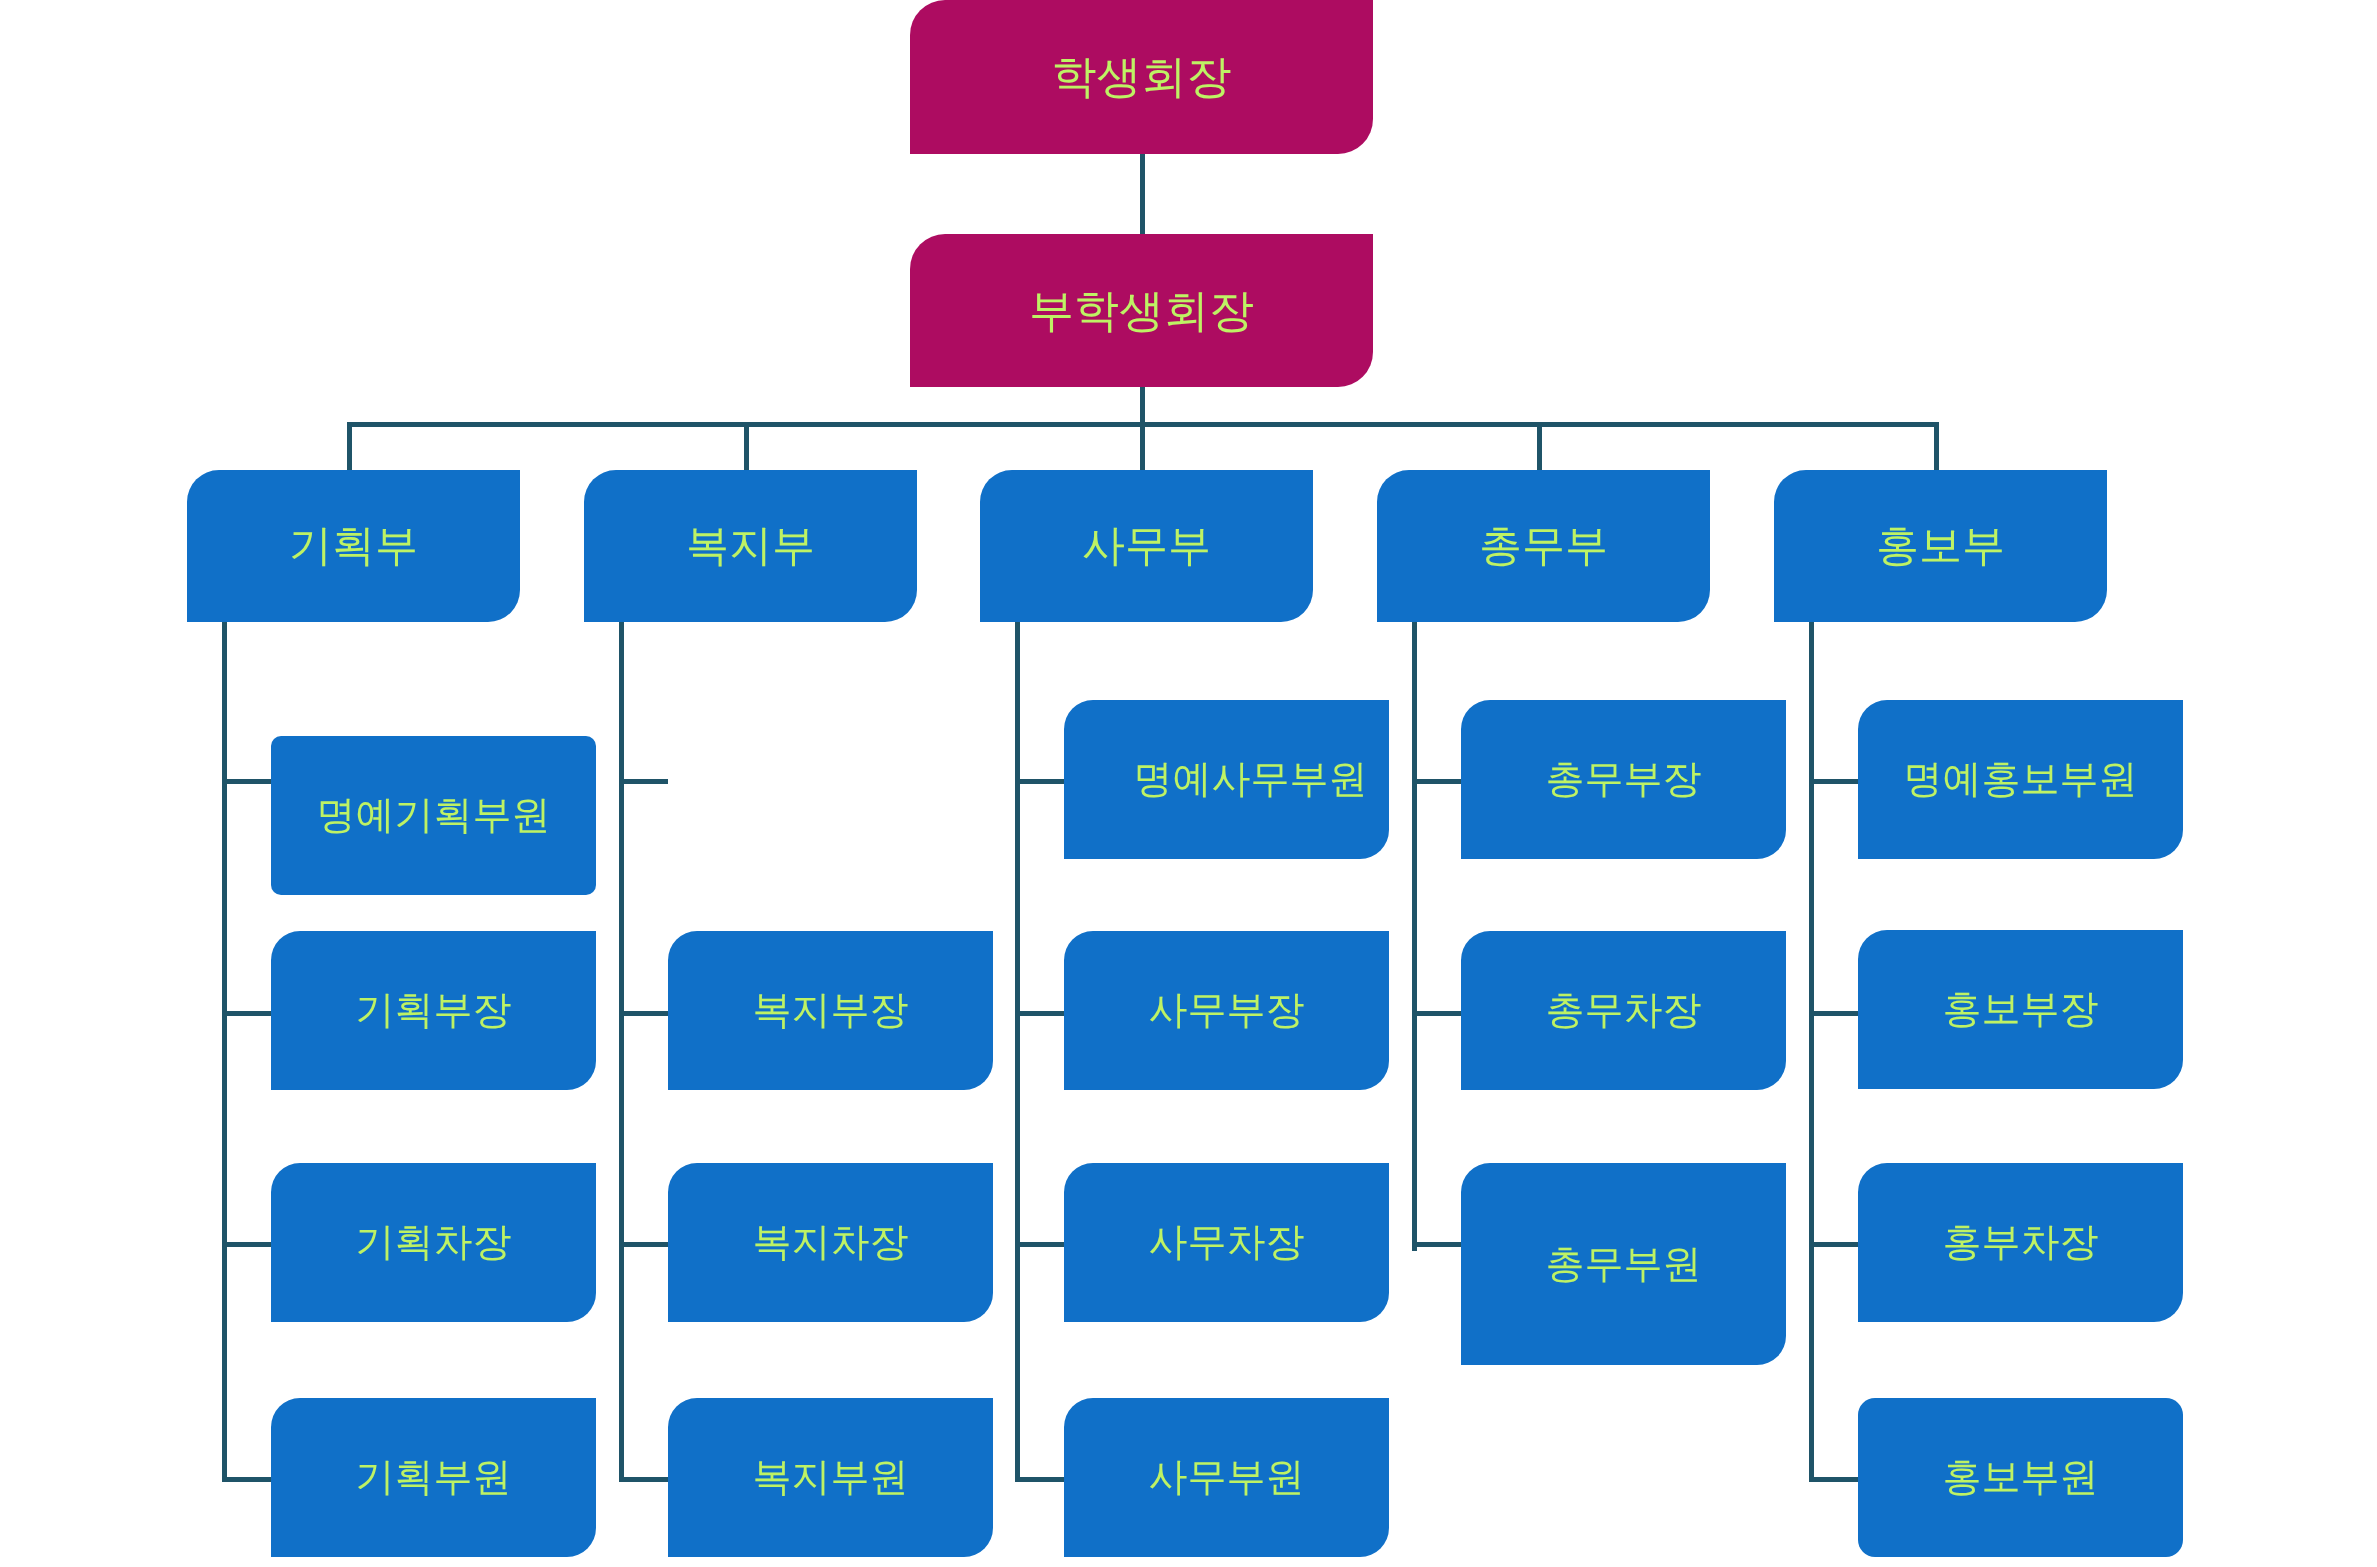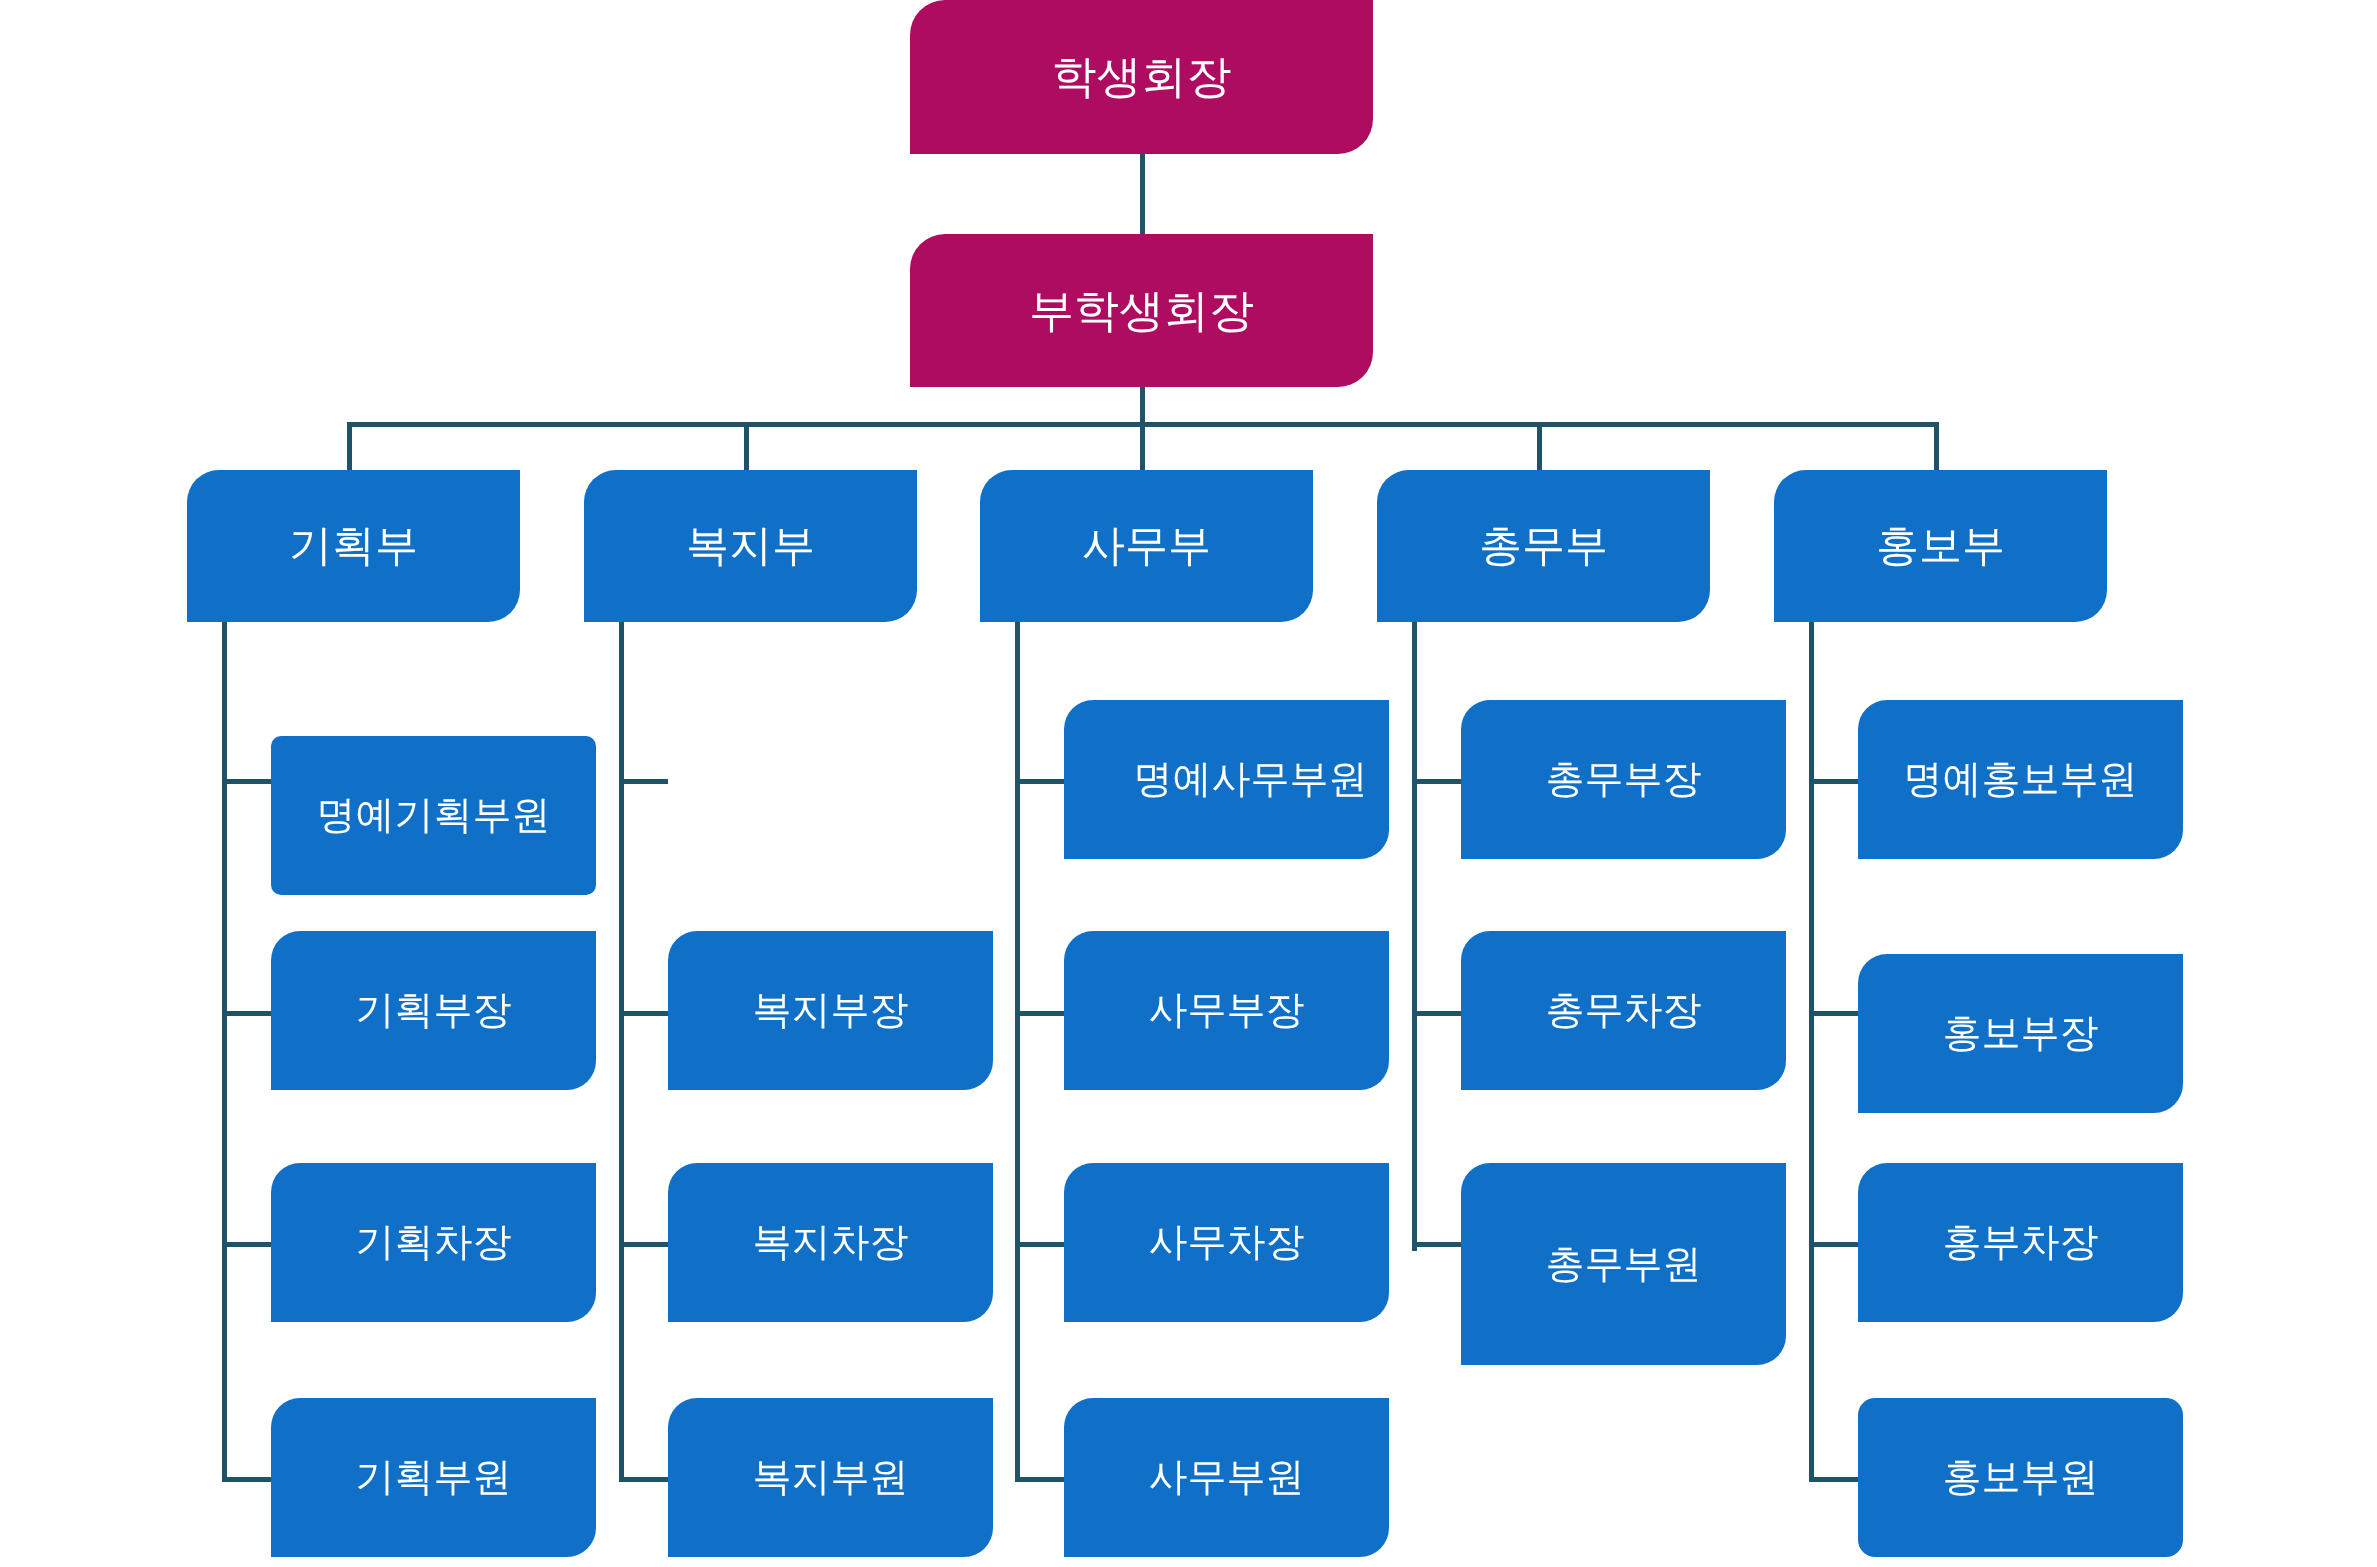--- a/index.html
+++ b/index.html
@@ -16,21 +16,21 @@
     width: 2377px;
     height: 1568px;
     background: #ffffff;
     overflow: hidden;
   }
   .node {
     position: absolute;
     display: flex;
     align-items: center;
     justify-content: center;
-    color: #ffffff;
+    color: #bef264;
     text-align: center;
     line-height: 1.1;
     box-sizing: border-box;
     z-index: 3;
     white-space: nowrap;
   }
   .node.exec {
     background: #AD0C61;
     border-radius: 35px 0 35px 0;
     font-size: 45px;
@@ -121,18 +121,18 @@
   <div class="node role" style="left:1064px; top:700px; width:325px; height:159px;padding-left:48px;">명예사무부원</div>
   <div class="node role" style="left:1064px; top:931px; width:325px; height:159px;">사무부장</div>
   <div class="node role" style="left:1064px; top:1163px; width:325px; height:159px;">사무차장</div>
   <div class="node role" style="left:1064px; top:1398px; width:325px; height:159px;">사무부원</div>
 
   <div class="node role" style="left:1461px; top:700px; width:325px; height:159px;">총무부장</div>
   <div class="node role" style="left:1461px; top:931px; width:325px; height:159px;">총무차장</div>
   <div class="node role" style="left:1461px; top:1163px; width:325px; height:202px;">총무부원</div>
 
   <div class="node role" style="left:1858px; top:700px; width:325px; height:159px;">명예홍보부원</div>
-  <div class="node role" style="left:1858px; top:954px; width:325px; height:159px;">홍보부장</div>
+  <div class="node role" style="left:1858px; top:930px; width:325px; height:159px;">홍보부장</div>
   <div class="node role" style="left:1858px; top:1163px; width:325px; height:159px;">홍부차장</div>
   <div class="node role" style="left:1858px; top:1398px; width:325px; height:159px;border-radius:17px;">홍보부원</div>
 
 </div>
 
 
 </body></html>

